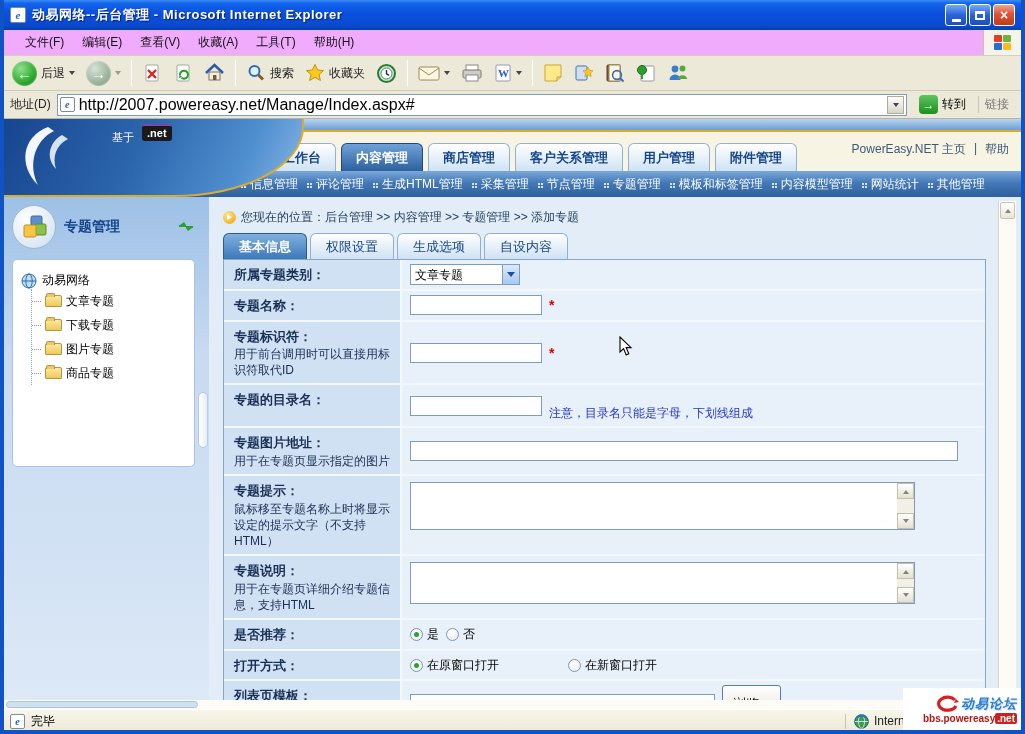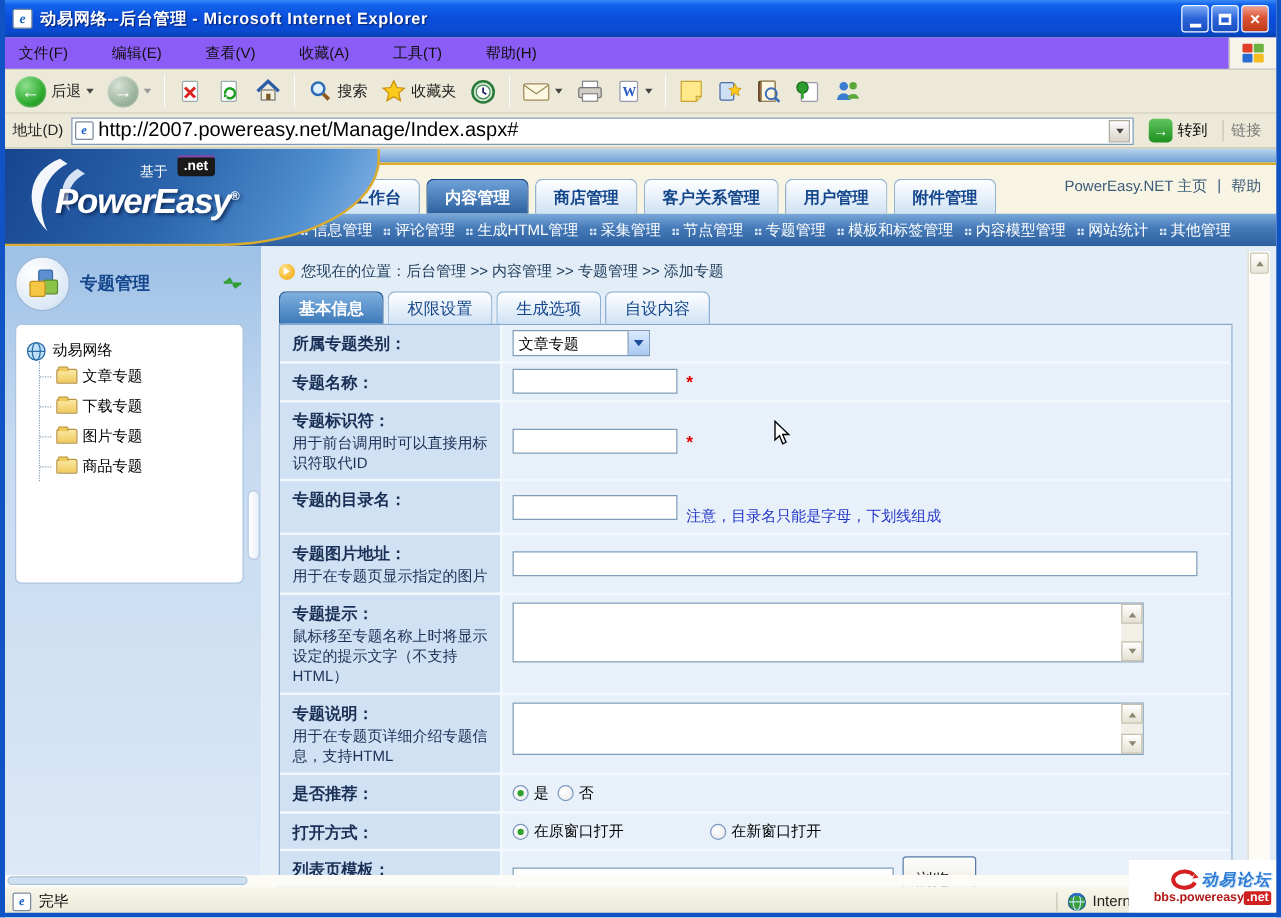--- a/index.html
+++ b/index.html
@@ -18,22 +18,22 @@
   .titlebar .title { flex:1; color:#fff; font-weight:bold; font-size:13px; letter-spacing:.5px;
     text-shadow:1px 1px 1px rgba(0,0,40,.6); white-space:nowrap; overflow:hidden; }
   .winbtns { display:flex; gap:2px; }
   .wbtn { width:22px; height:22px; border:1px solid #fff; border-radius:3px; display:grid; place-items:center;
     background:linear-gradient(180deg,#7aa8f8,#2a63d8 50%,#1b4fc0); color:#fff; font-weight:bold; }
   .wbtn.close { background:linear-gradient(180deg,#f0a492,#dd5435 45%,#c03a18); font-size:14px; line-height:1; }
   .wbtn .minbar { width:9px; height:3px; background:#fff; margin-top:10px; }
   .wbtn .maxbox { width:10px; height:9px; border:2px solid #fff; border-top-width:3px; }
 
   
-  .menubar { height:26px; display:flex; align-items:center; background:#8b5cf6;
-    border-bottom:1px solid #d4d0c0; padding-left:2px;gap:17px; }
+  .menubar { height:26px; display:flex; align-items:center; background:#f0abfc;
+    border-bottom:1px solid #d4d0c0; padding-left:12px; }
   .menu-item { padding:4px 9px; color:#111; }
   .menubar .spacer { flex:1; }
   .flagbox { width:38px; height:25px; border-left:1px solid #c8c4b4; display:grid; place-items:center; background:#f6f4ea; }
   .flag { display:grid; grid-template-columns:8px 8px; grid-gap:1px; }
   .flag i { width:8px; height:7px; border-radius:1px; }
 
   
   .toolbar { height:35px; display:flex; align-items:center; gap:3px; background:#ece9d8;
     border-bottom:1px solid #cfcbbb; padding:0 4px; }
   .tbtn { display:flex; align-items:center; gap:4px; padding:2px 4px; border-radius:3px; color:#222; font-size:12px; }
@@ -399,21 +399,20 @@
           </a>
       </div>
 
       <div class="logo">
         <svg width="110" height="78" style="position:absolute;left:0;top:2px">
           <path d="M44 6 C18 16 14 44 34 64 C24 44 30 20 50 10 Z" fill="#fff" opacity=".95"></path>
           <path d="M58 14 C44 22 42 38 52 48 C48 36 52 24 64 18 Z" fill="#eaf3ff" opacity=".9"></path>
         </svg>
         <span class="tagline">基于</span>
         <span class="netbadge">.net</span>
-        <span class="brand"><span>PowerEasy</span><span class="reg">®</span></span>
       </div>
     </div>
 
     <div class="page-body">
 
       <div class="sidebar">
         <div class="side-head">
           <span class="cube-circ">
             <svg width="26" height="26">
                 <rect x="10" y="2" width="11" height="11" rx="1.5" fill="#5b8fd0" stroke="#3a6aa8"></rect>

